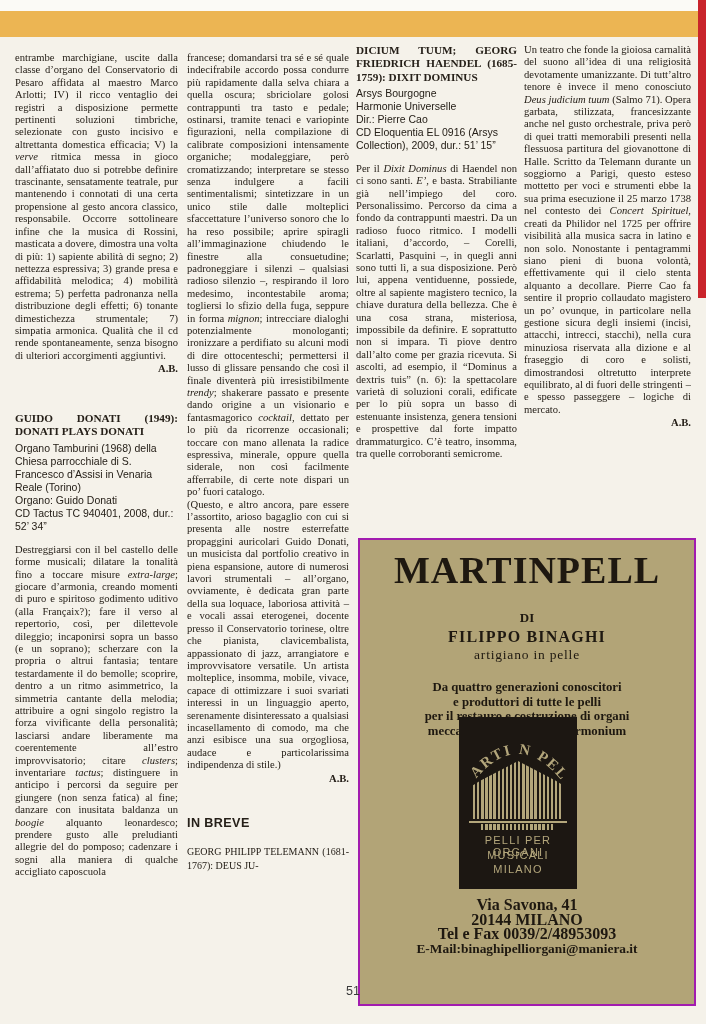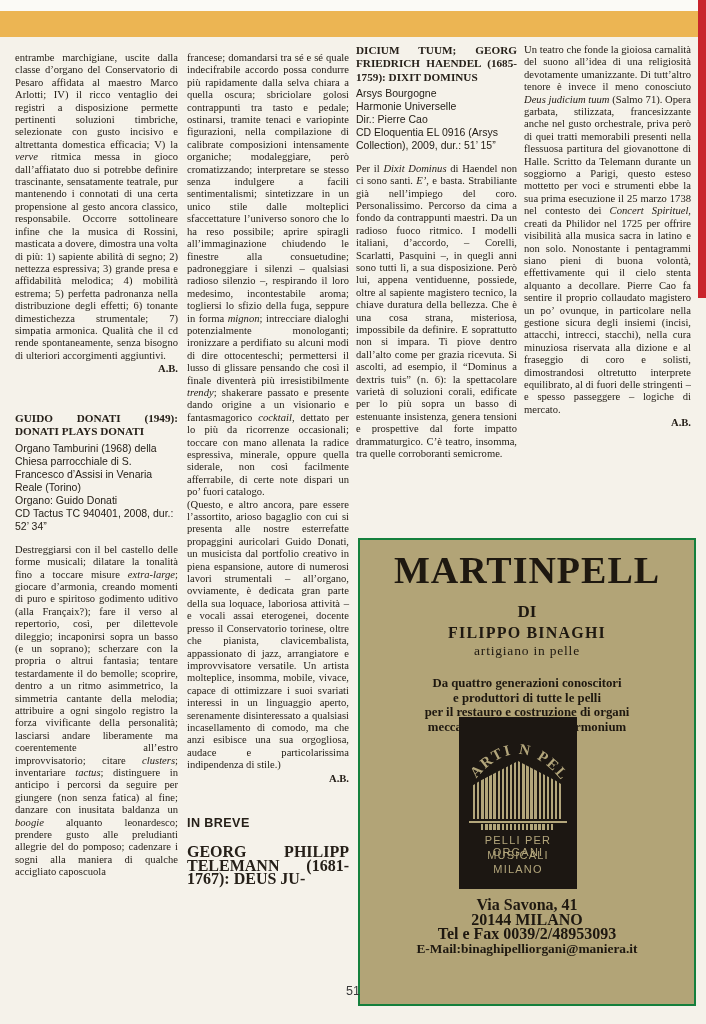--- a/index.html
+++ b/index.html
@@ -30,30 +30,30 @@
   .album-info {
     font-family:"Liberation Sans","DejaVu Sans",sans-serif;
     font-size:10.5px; line-height:12.9px; text-align:left; margin:0 0 11px;
   }
   .album-info div { margin:0; }
   .section-heading {
     font-family:"Liberation Sans","DejaVu Sans",sans-serif;
     font-weight:bold; font-size:12.6px; letter-spacing:.4px;
     margin:32px 0 16px; text-align:left;
   }
-  .next-heading { margin:0; font-weight:bold; font-size:16px; line-height:13.4px; }
+  .next-heading { margin:0; font-weight:normal; font-size:10px; line-height:13.4px; }
 
   
   .ad {
     position:absolute; left:358px; top:538px; width:334px; height:464px;
-    background:#b2a477; border:2px solid #15803d; color:#1e1810;
+    background:#b2a477; border:2px solid #a21caf; color:#1e1810;
     text-align:center;
   }
   .ad-title { margin-top:10px; font-weight:bold; font-size:38px; line-height:40px; letter-spacing:1px; }
-  .ad-di { margin-top:12px; font-weight:bold; font-size:17px; }
+  .ad-di { margin-top:20px; font-weight:bold; font-size:13px; }
   .ad-name { margin-top:2px; font-weight:bold; font-size:16px; letter-spacing:1.2px; }
   .ad-sub { margin-top:1px; font-weight:normal; font-size:13.5px; letter-spacing:.8px; }
   .ad-tagline { margin-top:17px; font-weight:bold; font-size:12.8px; line-height:14.6px;text-align:center; }
   .logo-box {
     position:absolute; left:99px; top:177px; width:118px; height:172px;
     background:#1c1712; overflow:hidden;
   }
   .logo-box svg { position:absolute; left:0; top:2px; }
   .pipes {
     position:absolute; left:14px; top:44px; width:90px; height:58px;

